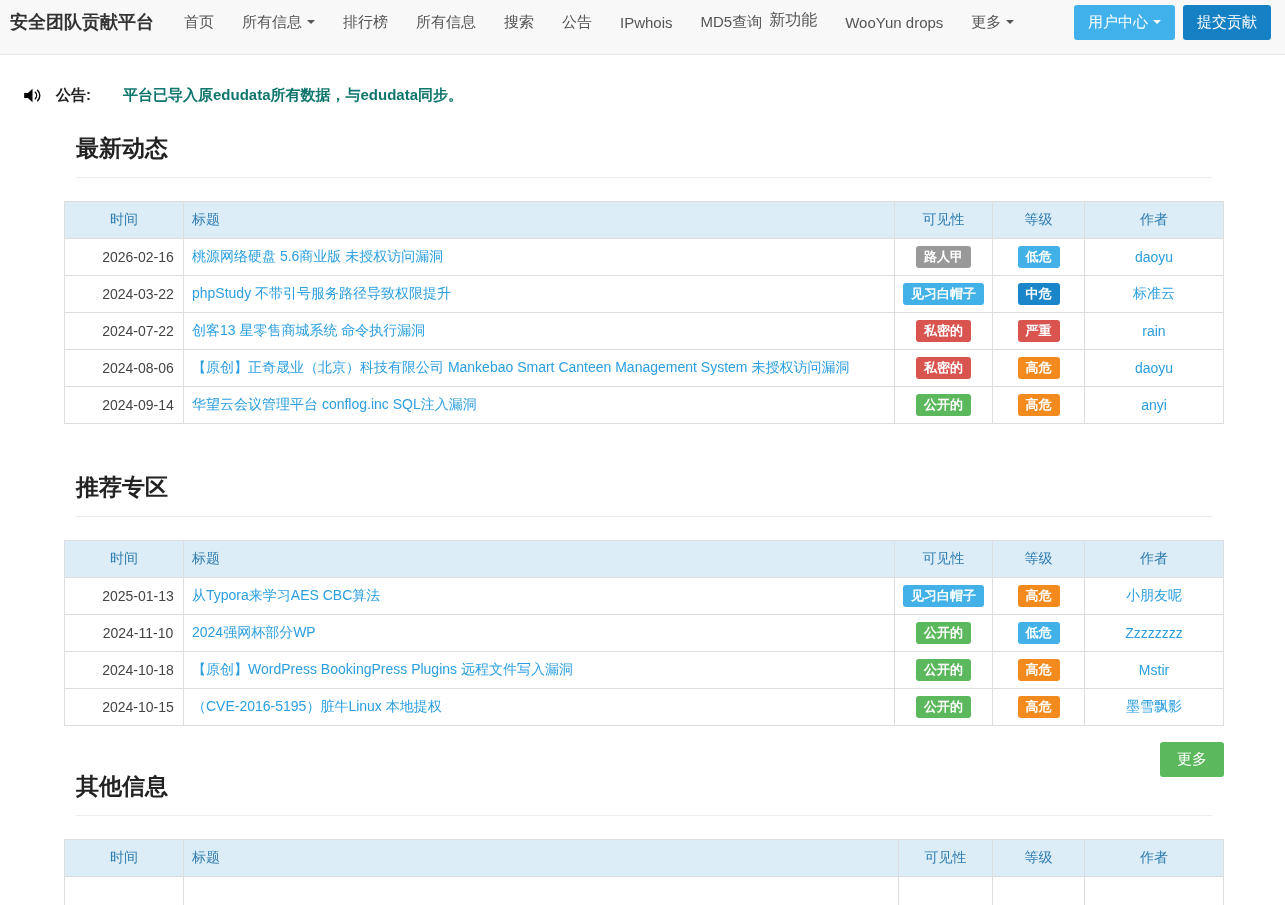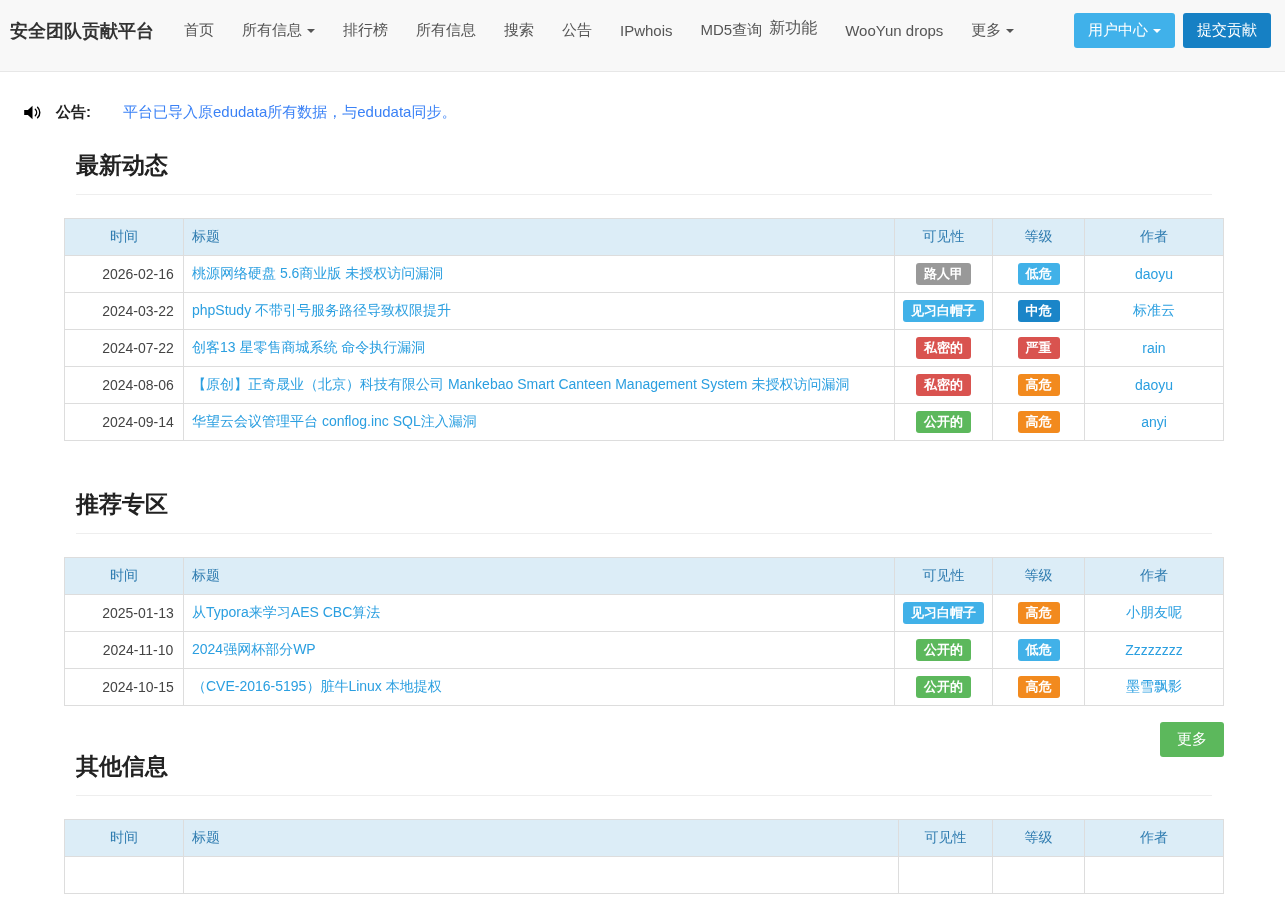--- a/index.html
+++ b/index.html
@@ -5,21 +5,21 @@
   * { box-sizing: border-box; }
   html,body { margin:0; padding:0; }
   body {
     width:1285px; height:905px; overflow:hidden;
     background:#ffffff;
     font-family:"Liberation Sans","DejaVu Sans",sans-serif;
     color:#333;
   }
   
   .navbar {
-    height:72px; background:#f8f8f8; border-bottom:1px solid #e7e7e7;
+    height:55px; background:#f8f8f8; border-bottom:1px solid #e7e7e7;
     display:flex; align-items:center; padding:0 14px 10px 10px;
   }
   .brand { font-size:18px; font-weight:bold; color:#333; margin:0 16px 0 0; white-space:nowrap; cursor:pointer; }
   .nav-item {
     font-size:15px; color:#555; margin:0 14px; white-space:nowrap; cursor:pointer;
     text-decoration:none; display:inline-flex; align-items:center;
   }
   .nav-item sup { font-size:16px; margin-left:7px; transform:translateY(-2px); }
   .caret {
     display:inline-block; width:0; height:0; margin-left:5px;
@@ -31,21 +31,21 @@
     border:none; border-radius:3px; color:#fff; font-size:15px;
     padding:8px 14px; cursor:pointer; display:inline-flex; align-items:center;
     font-family:inherit;
   }
   .btn-user { background:#40b1ea; }
   .btn-submit { background:#1680c4; }
   
   .announce { display:flex; align-items:center; margin:30px 0 0 22px; font-size:15px; }
   .announce .icon { width:21px; height:21px; margin-right:13px; flex:0 0 auto; }
   .announce .lbl { font-weight:bold; color:#222; margin-right:32px; }
-  .announce .txt { color:#3b82f6; }
+  .announce .txt { color:#0f766e;font-weight:bold; }
   
   .container { margin:0 61px 0 64px; }
   .section { margin-top:27px; }
   .section + .section { margin-top:48px; }
   .section h2 {
     font-size:23px; font-weight:bold; color:#222; margin:12px; padding-bottom:13px;
     border-bottom:1px solid #eee;
   }
   table { width:100%; border-collapse:collapse; margin-top:23px; font-size:14px; }
   th, td { border:1px solid #ddd; height:37px; padding:2px 8px; }
@@ -218,20 +218,27 @@
     <td class="c-author"><a class="link" href="#">小朋友呢</a></td>
   </tr>
           <tr>
     <td class="c-date">2024-11-10</td>
     <td class="c-title"><a class="link" href="#">2024强网杯部分WP</a></td>
     <td class="c-badge"><span class="badge" style="background: rgb(92, 184, 92);">公开的</span></td>
     <td class="c-badge"><span class="badge" style="background: rgb(65, 177, 232);">低危</span></td>
     <td class="c-author"><a class="link" href="#">Zzzzzzzz</a></td>
   </tr>
           <tr>
+    <td class="c-date">2024-10-18</td>
+    <td class="c-title"><a class="link" href="#">【原创】WordPress BookingPress Plugins 远程文件写入漏洞</a></td>
+    <td class="c-badge"><span class="badge" style="background: rgb(92, 184, 92);">公开的</span></td>
+    <td class="c-badge"><span class="badge" style="background: rgb(242, 138, 30);">高危</span></td>
+    <td class="c-author"><a class="link" href="#">Mstir</a></td>
+  </tr>
+          <tr>
     <td class="c-date">2024-10-15</td>
     <td class="c-title"><a class="link" href="#">（CVE-2016-5195）脏牛Linux 本地提权</a></td>
     <td class="c-badge"><span class="badge" style="background: rgb(92, 184, 92);">公开的</span></td>
     <td class="c-badge"><span class="badge" style="background: rgb(242, 138, 30);">高危</span></td>
     <td class="c-author"><a class="link" href="#">墨雪飘影</a></td>
   </tr>
         </tbody>
     </table>
   </div>
 

